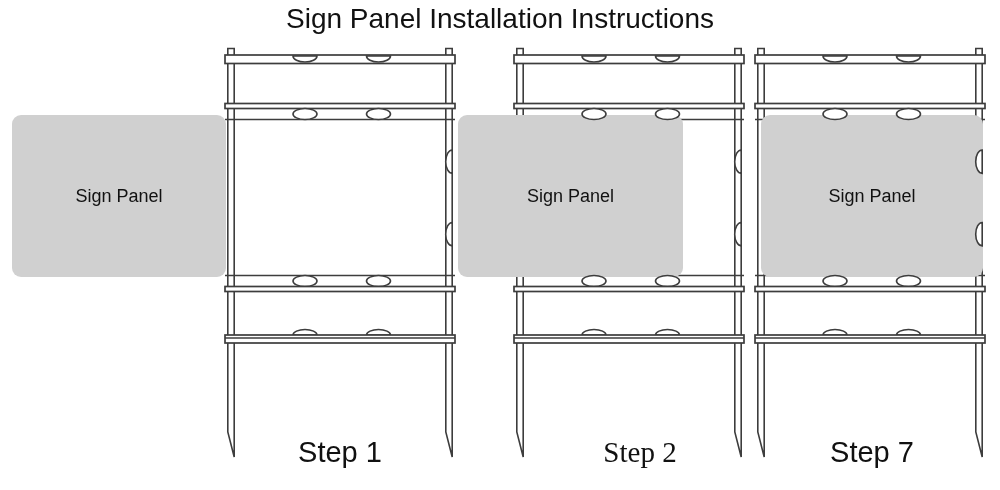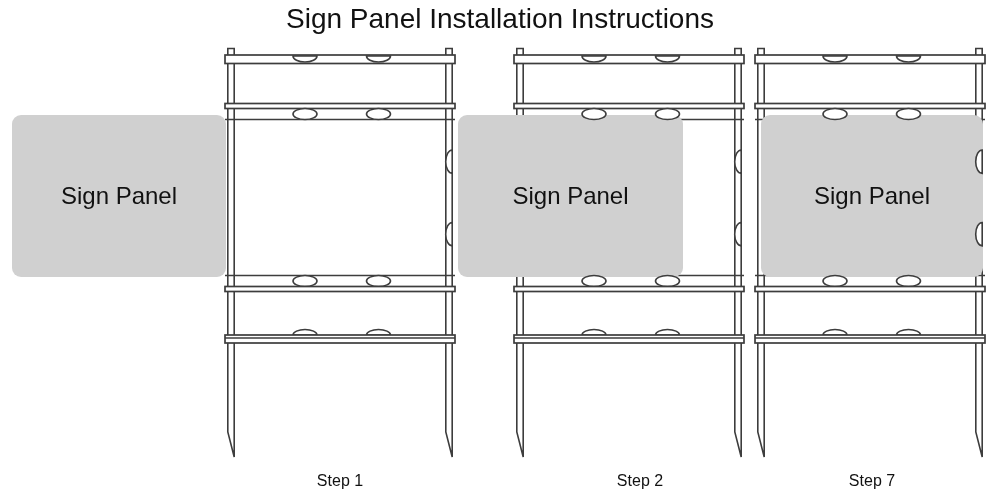--- a/index.html
+++ b/index.html
@@ -13,26 +13,26 @@
   #front-layer{z-index:3;}
   .bar{stroke:var(--line,#3d3d3d);stroke-width:1.7;fill:#ffffff;}
   .shape{stroke:var(--line,#3d3d3d);stroke-width:1.6;fill:#ffffff;}
   .hairline{stroke:var(--line,#3d3d3d);stroke-width:1.5;fill:none;}
   .panel{
     position:absolute;z-index:2;
     background:var(--panel-fill,#d0d0d0);
     border-radius:9px;
     display:flex;align-items:center;justify-content:center;
   }
-  .panel span{font-size:24px;color:var(--text,#111111);}
+  .panel span{font-size:18px;color:var(--text,#111111);}
   .txt{position:absolute;z-index:4;text-align:center;color:var(--text,#111111);}
   #title{left:0;top:0;width:1000px;font-size:28px;line-height:37px;white-space:nowrap;}
-  .step-label{top:472px;width:200px;font-size:16px;}
+  .step-label{top:436px;width:200px;font-size:29px;}
   #step-label-1{left:240px;}
-  #step-label-2{left:540px;}
+  #step-label-2{left:540px;font-family:Liberation Serif, serif;}
   #step-label-3{left:772px;}
   #panel-1{left:12px;top:115px;width:214px;height:162px;}
   #panel-2{left:458px;top:115px;width:225px;height:162px;}
   #panel-3{left:761px;top:115px;width:222px;height:162px;}
 </style>
 </head>
 <body>
 
 <div id="stage">
 

